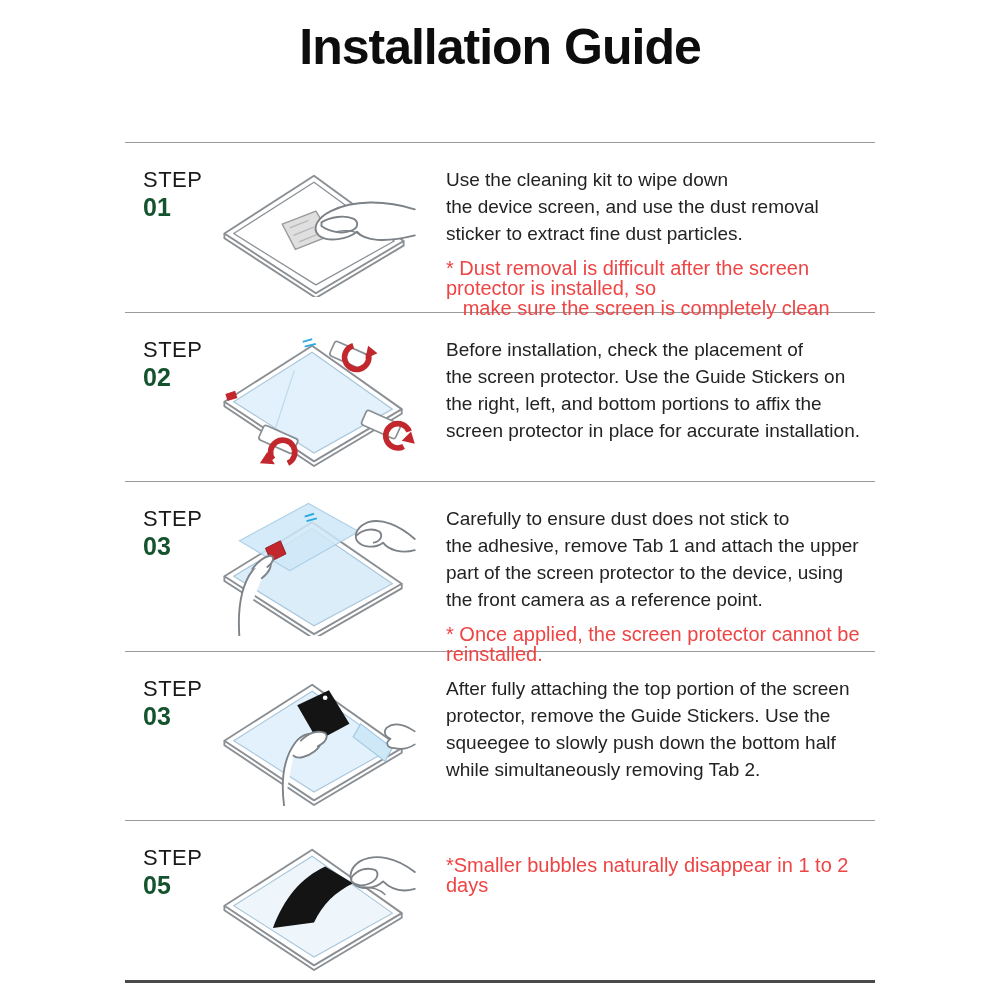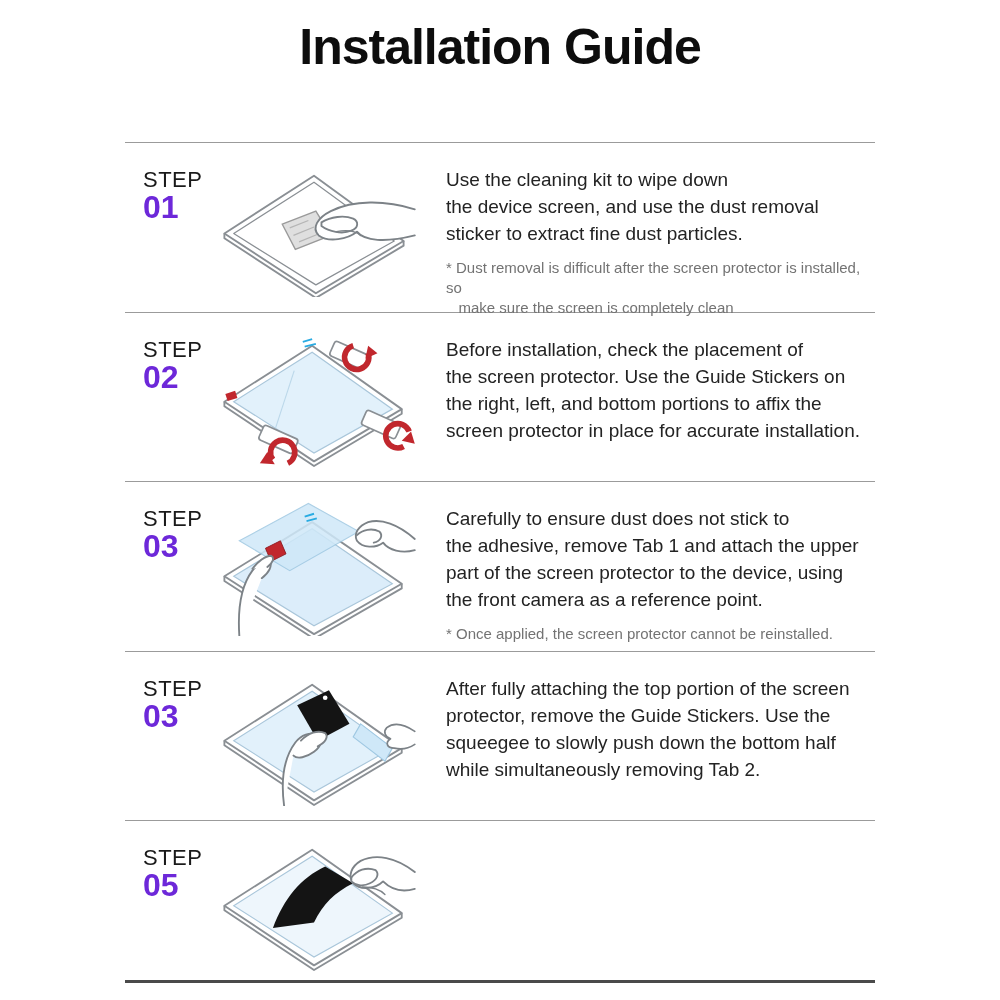--- a/index.html
+++ b/index.html
@@ -42,23 +42,23 @@
     flex: 0 0 auto;
   }
   .step-label {
     font-size: 22px;
     font-weight: 400;
     letter-spacing: 0.5px;
     color: #1a1a1a;
     line-height: 26px;
   }
   .step-number {
-    font-size: 32px;
+    font-size: 25px;
     font-weight: 800;
-    color: #6d28d9;
+    color: #14532d;
     line-height: 28px;
   }
 
   .step-illus-col {
     width: 218px;
     flex: 0 0 auto;
     display: flex;
     align-items: center;
     justify-content: center;
   }
@@ -70,24 +70,24 @@
     margin-left: 16px;
   }
   .step-text {
     font-size: 19px;
     line-height: 27px;
     white-space: pre-line;
     color: #232323;
   }
   .step-note {
     margin-top: 11px;
-    font-size: 15px;
+    font-size: 20px;
     line-height: 20px;
     white-space: pre-wrap;
-    color: #737373;
+    color: #ef4444;
   }
   .step-note:empty { display: none; }
 </style>
 </head>
 <body>
 
 <div class="page">
 
   <div class="page-title">Installation Guide</div>
 
@@ -253,17 +253,18 @@
           <polygon points="24,80 108,27 194,88 110,135" fill="#eef6fc" stroke="#a9c6da" stroke-width="1.2"></polygon>
           <path d="M66,104 C78,72 96,50 122,38 L152,56 C132,66 120,78 110,98 Z" fill="#141414"></path>
           <g fill="#ffffff" stroke="#7c8287" stroke-width="2" stroke-linecap="round" stroke-linejoin="round">
             <path d="M218,44 C198,28 176,24 160,32 C150,38 146,48 152,56 C160,64 176,62 184,54 C192,62 204,66 218,62"></path>
             <path d="M150,50 C156,42 166,38 176,42 C180,46 178,52 170,56 C162,60 154,58 150,54 Z"></path>
             <path d="M162,60 C170,60 180,62 186,68" fill="none" stroke-width="1.5"></path>
           </g>
         </svg>
       </div>
       <div class="step-text-col">
+        <div class="step-note">*Smaller bubbles naturally disappear in 1 to 2 days</div>
       </div>
     </div>
 
   </div>
 </div>
 
 </body></html>

